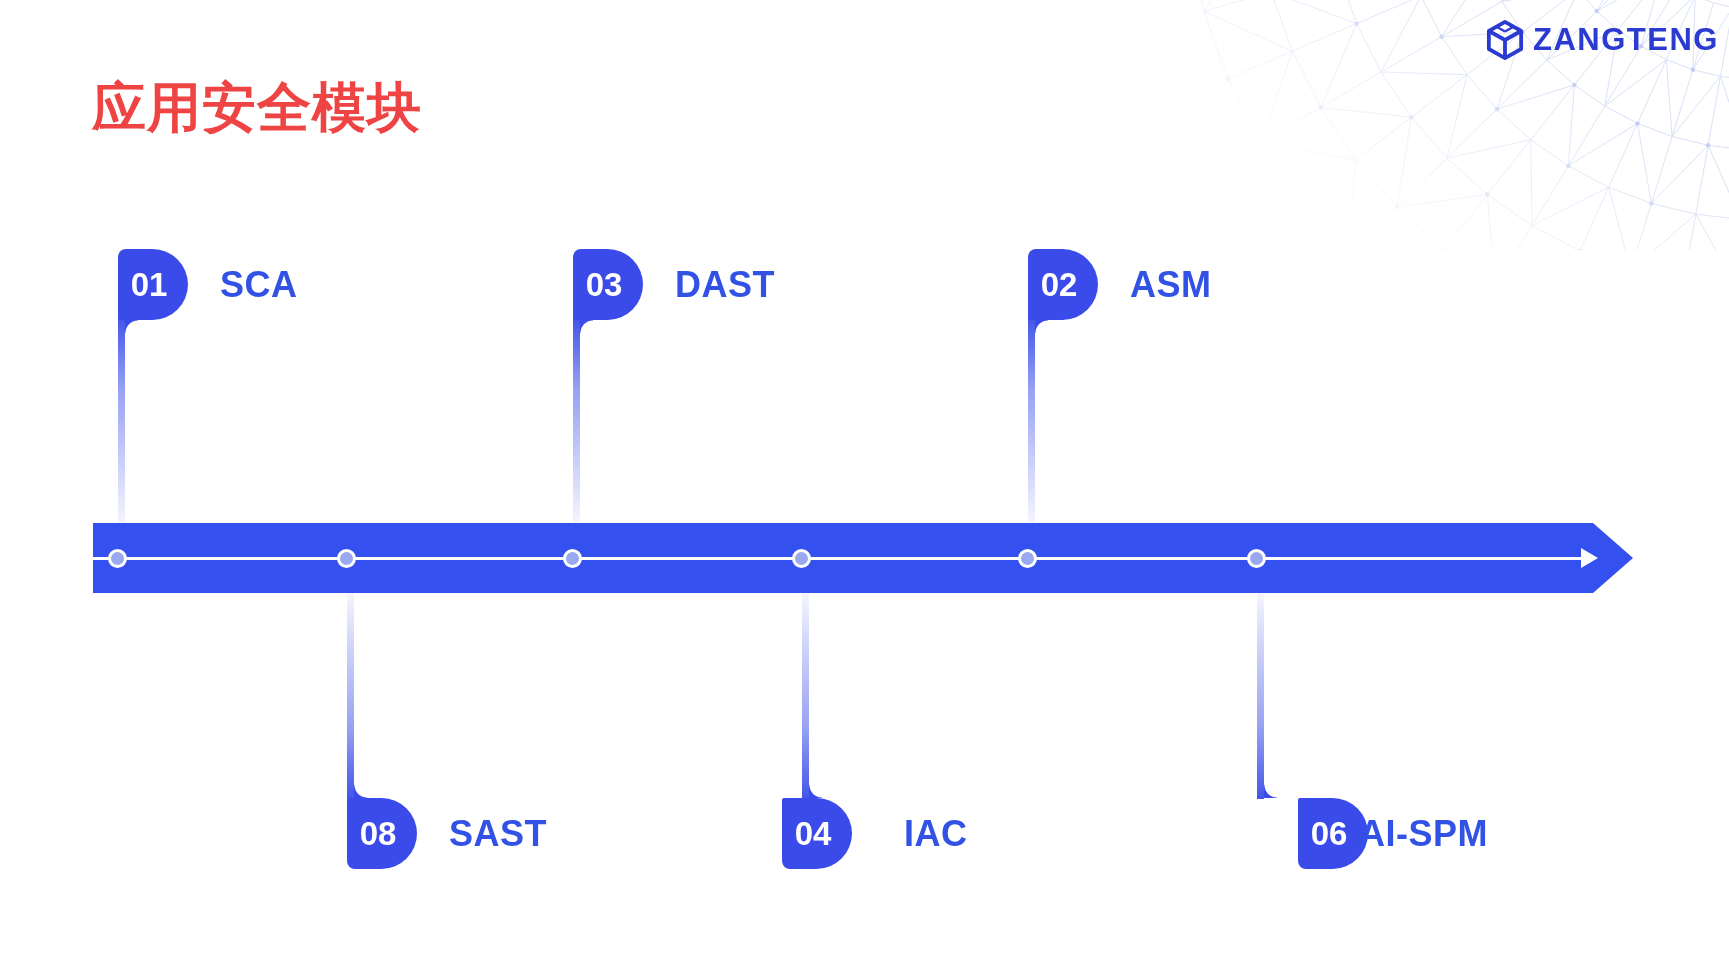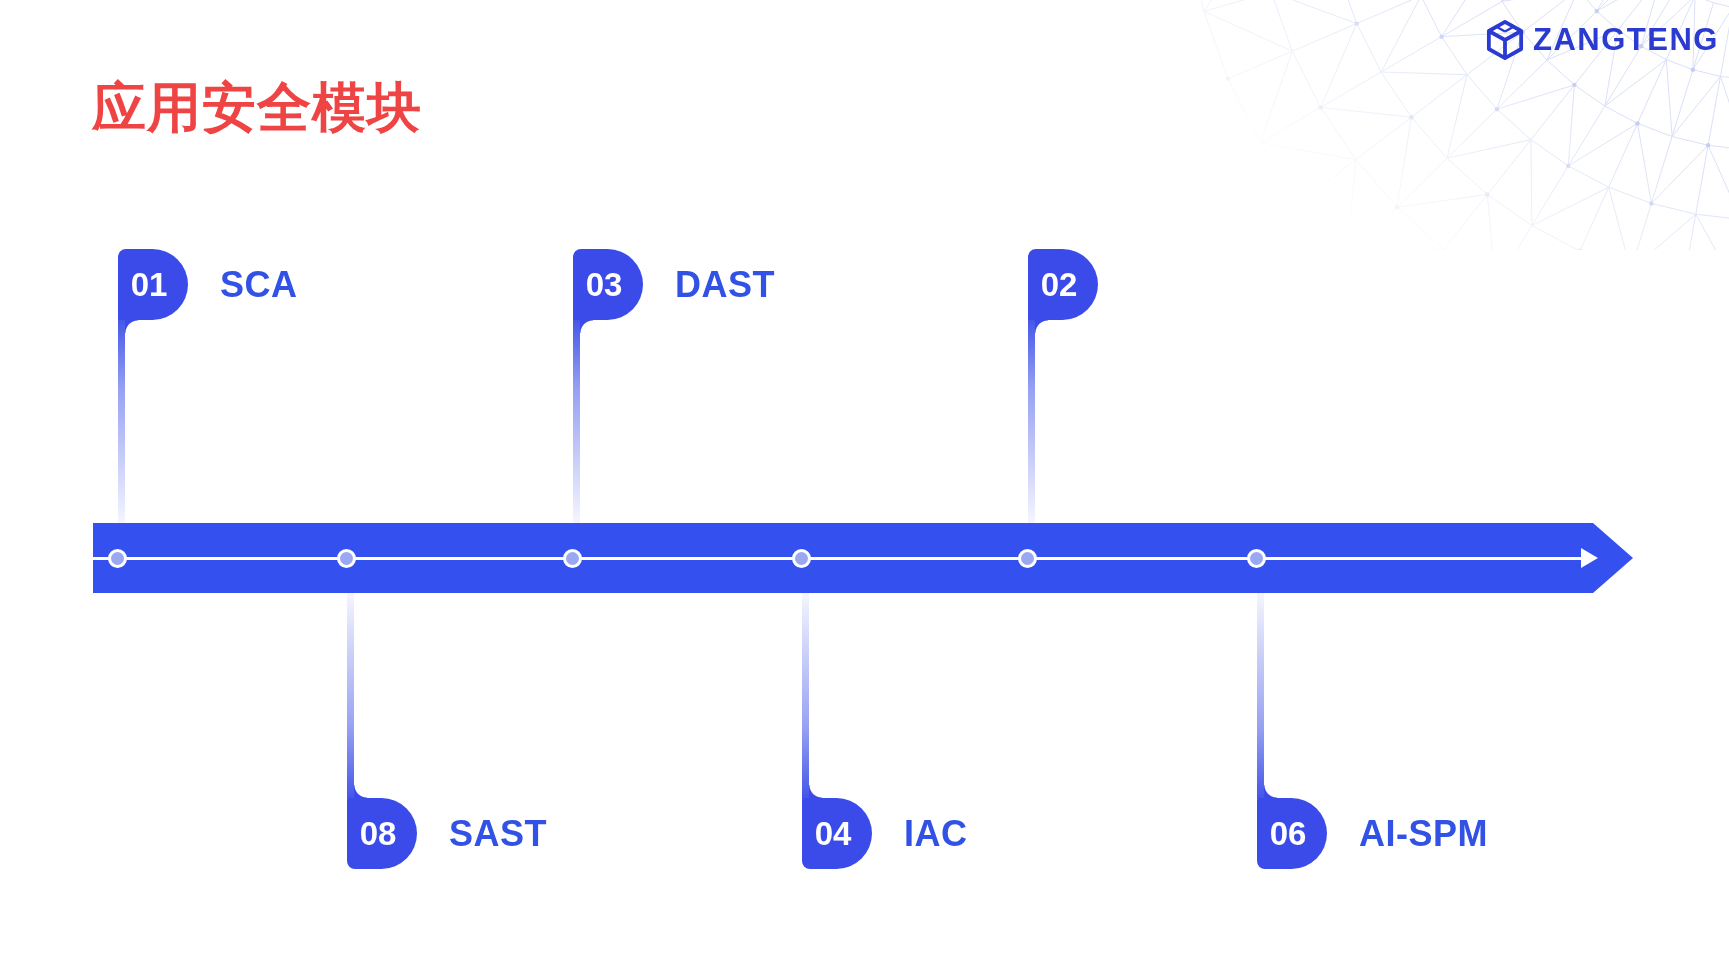--- a/index.html
+++ b/index.html
@@ -49,21 +49,21 @@
   .stem.s1{left:118px}.stem.s3{left:573px}.stem.s5{left:1028px}
   .stem.s2{left:347px}.stem.s4{left:802px}.stem.s6{left:1257px}
 
   
   .flag { position:absolute; width:70px; height:71px; background:#3A4BEA;
           display:flex; align-items:center; justify-content:center; padding-right:8px;
           color:#ffffff; font-size:33px; font-weight:700; }
   .flag.up   { top:249px; border-radius:8px 36px 36px 2px; }
   .flag.down { top:798px; border-radius:2px 36px 36px 8px; }
   .flag.f1{left:118px}.flag.f3{left:573px}.flag.f5{left:1028px}
-  .flag.f2{left:347px}.flag.f4{left:802px}.flag.f6{left:1257px}
+  .flag.f2{left:347px}.flag.f4{left:782px}.flag.f6{left:1298px}
 
   
   .fillet { position:absolute; width:13px; height:13px; }
   .fillet.up   { top:320px;
     background:radial-gradient(circle 13px at 100% 100%, rgba(0,0,0,0) 12px, #3A4BEA 13px); }
   .fillet.down { top:785px;
     background:radial-gradient(circle 13px at 100% 0%, rgba(0,0,0,0) 12px, #3A4BEA 13px); }
   .fillet.f1{left:125px}.fillet.f3{left:580px}.fillet.f5{left:1035px}
   .fillet.f2{left:354px}.fillet.f4{left:809px}.fillet.f6{left:1264px}
 
@@ -194,15 +194,16 @@
       <span>02</span>
     </div>
   <div class="flag down f6">
       <span>06</span>
     </div>
 
   <div class="item-label up l1">SCA</div>
   <div class="item-label up l3">DAST</div>
   <div class="item-label down l2">SAST</div>
   <div class="item-label down l4">IAC</div>
+  <div class="item-label up l5">ASM</div>
   <div class="item-label down l6">AI-SPM</div>
 
 </div>
 
 </body></html>

